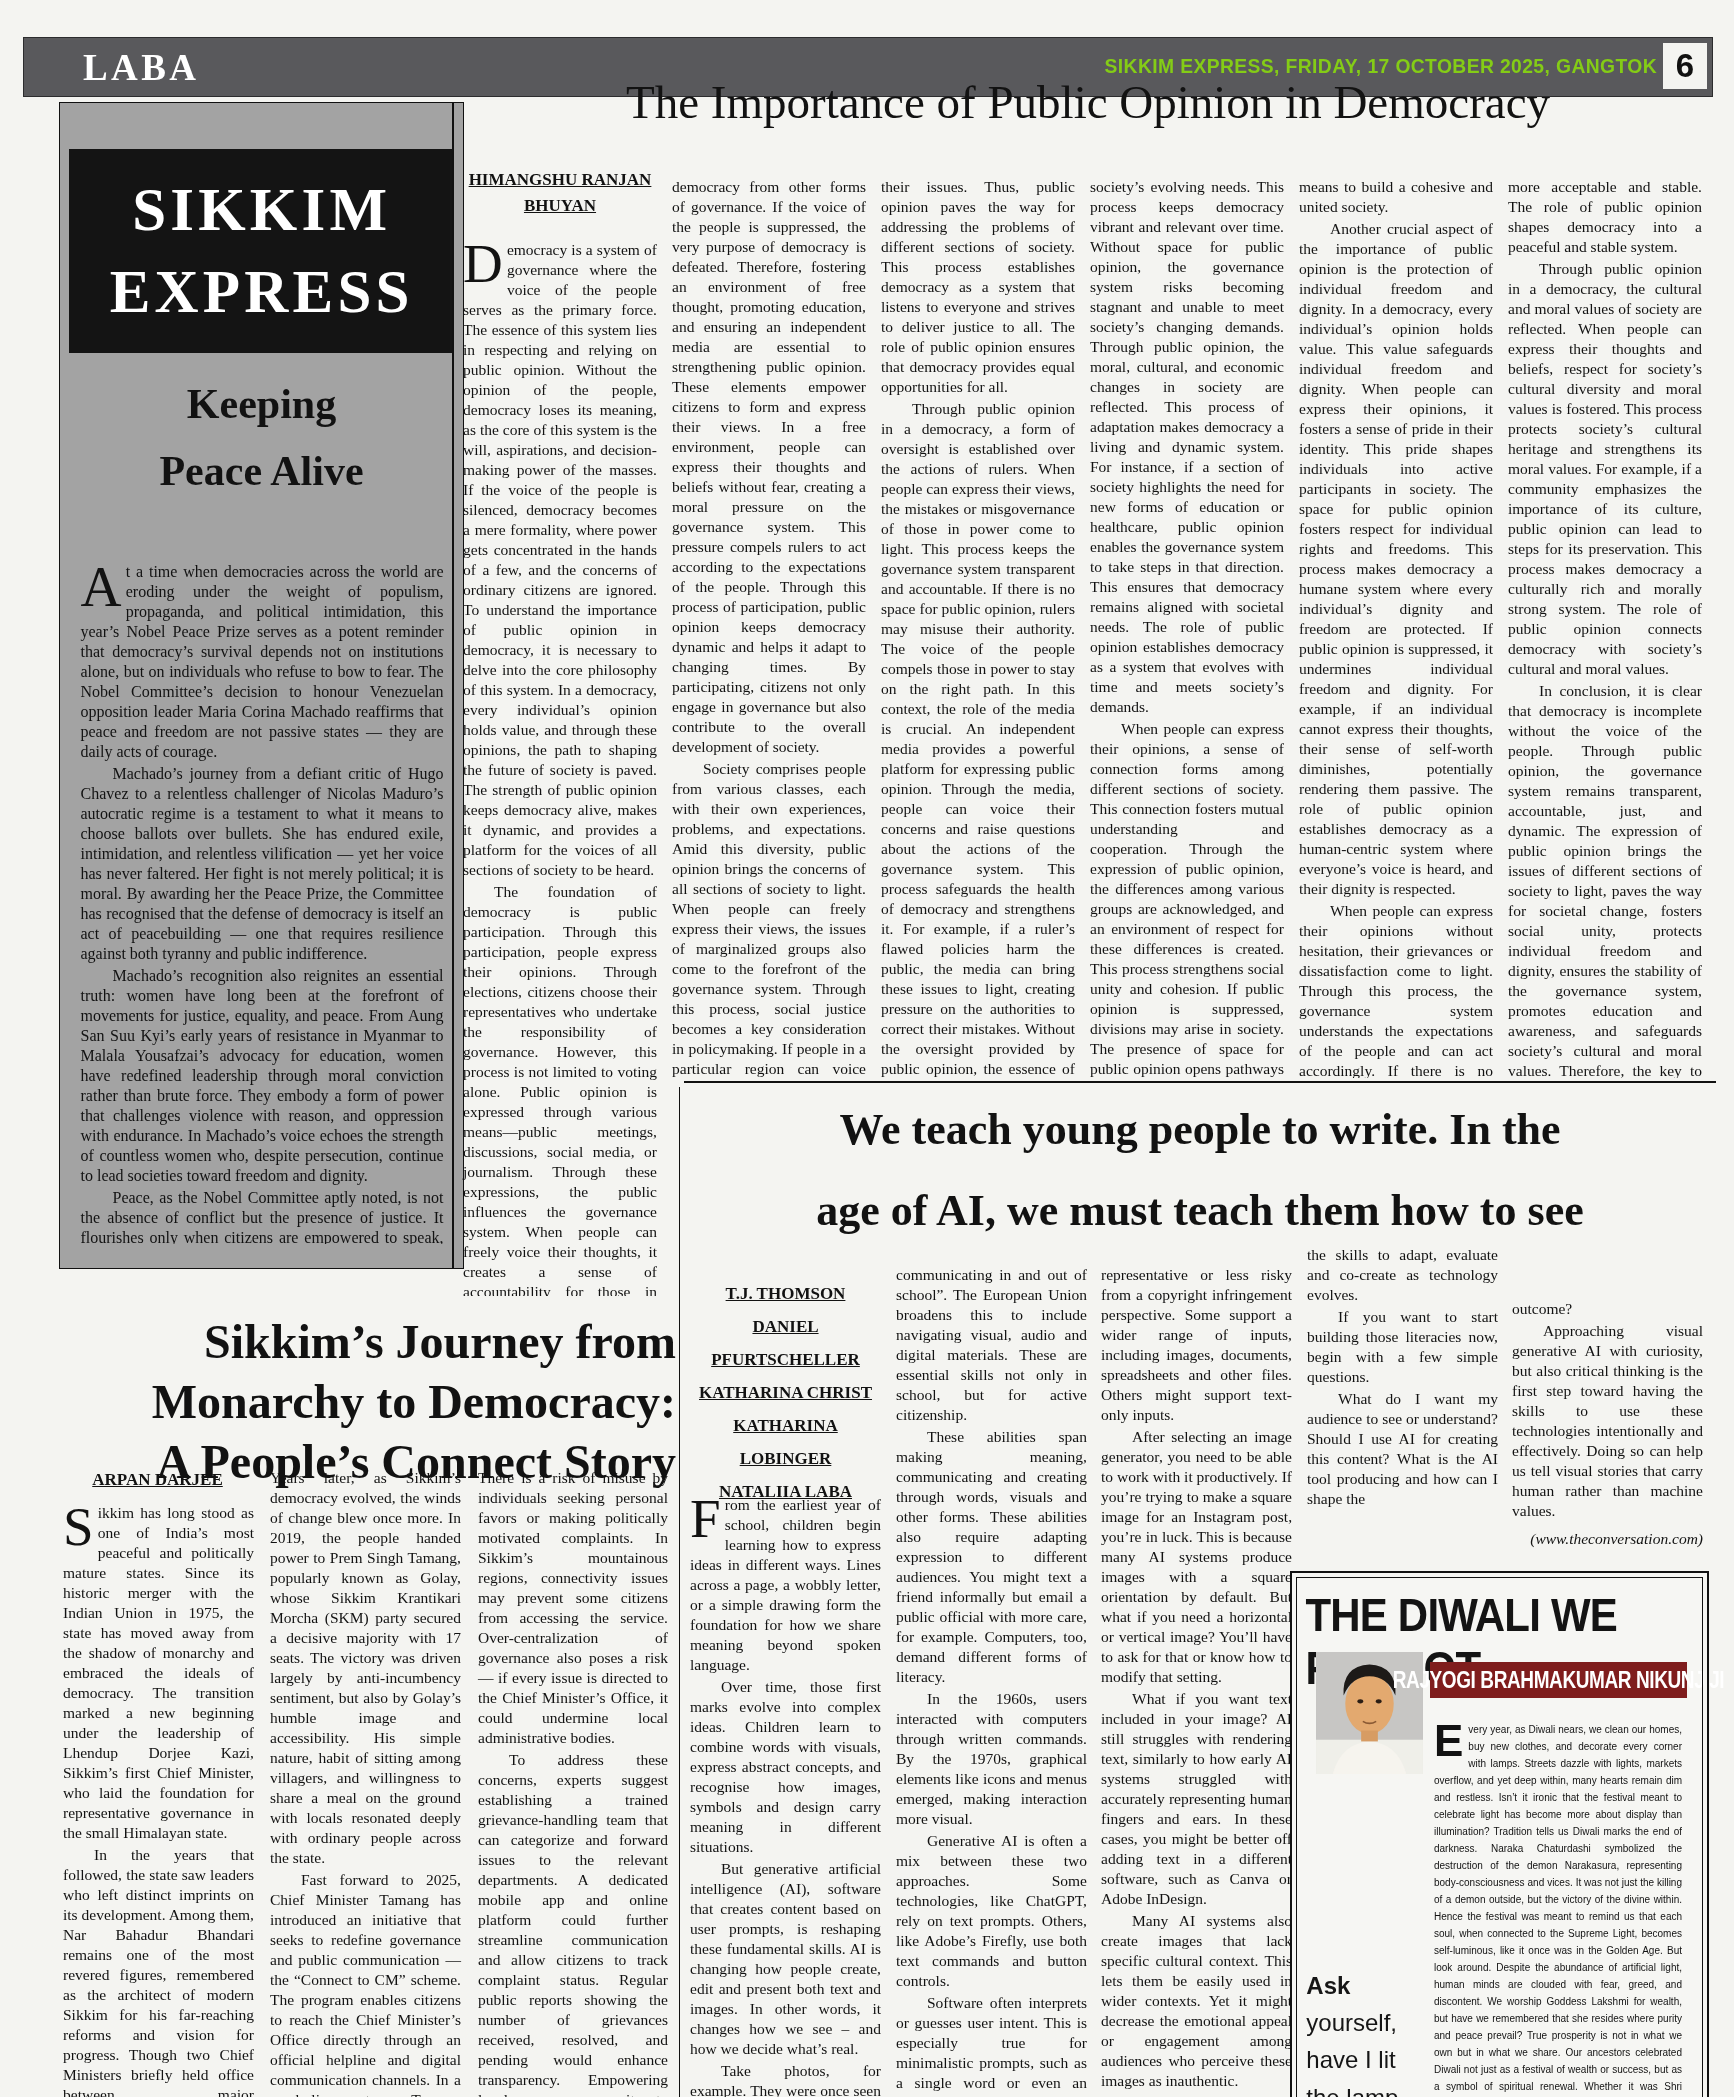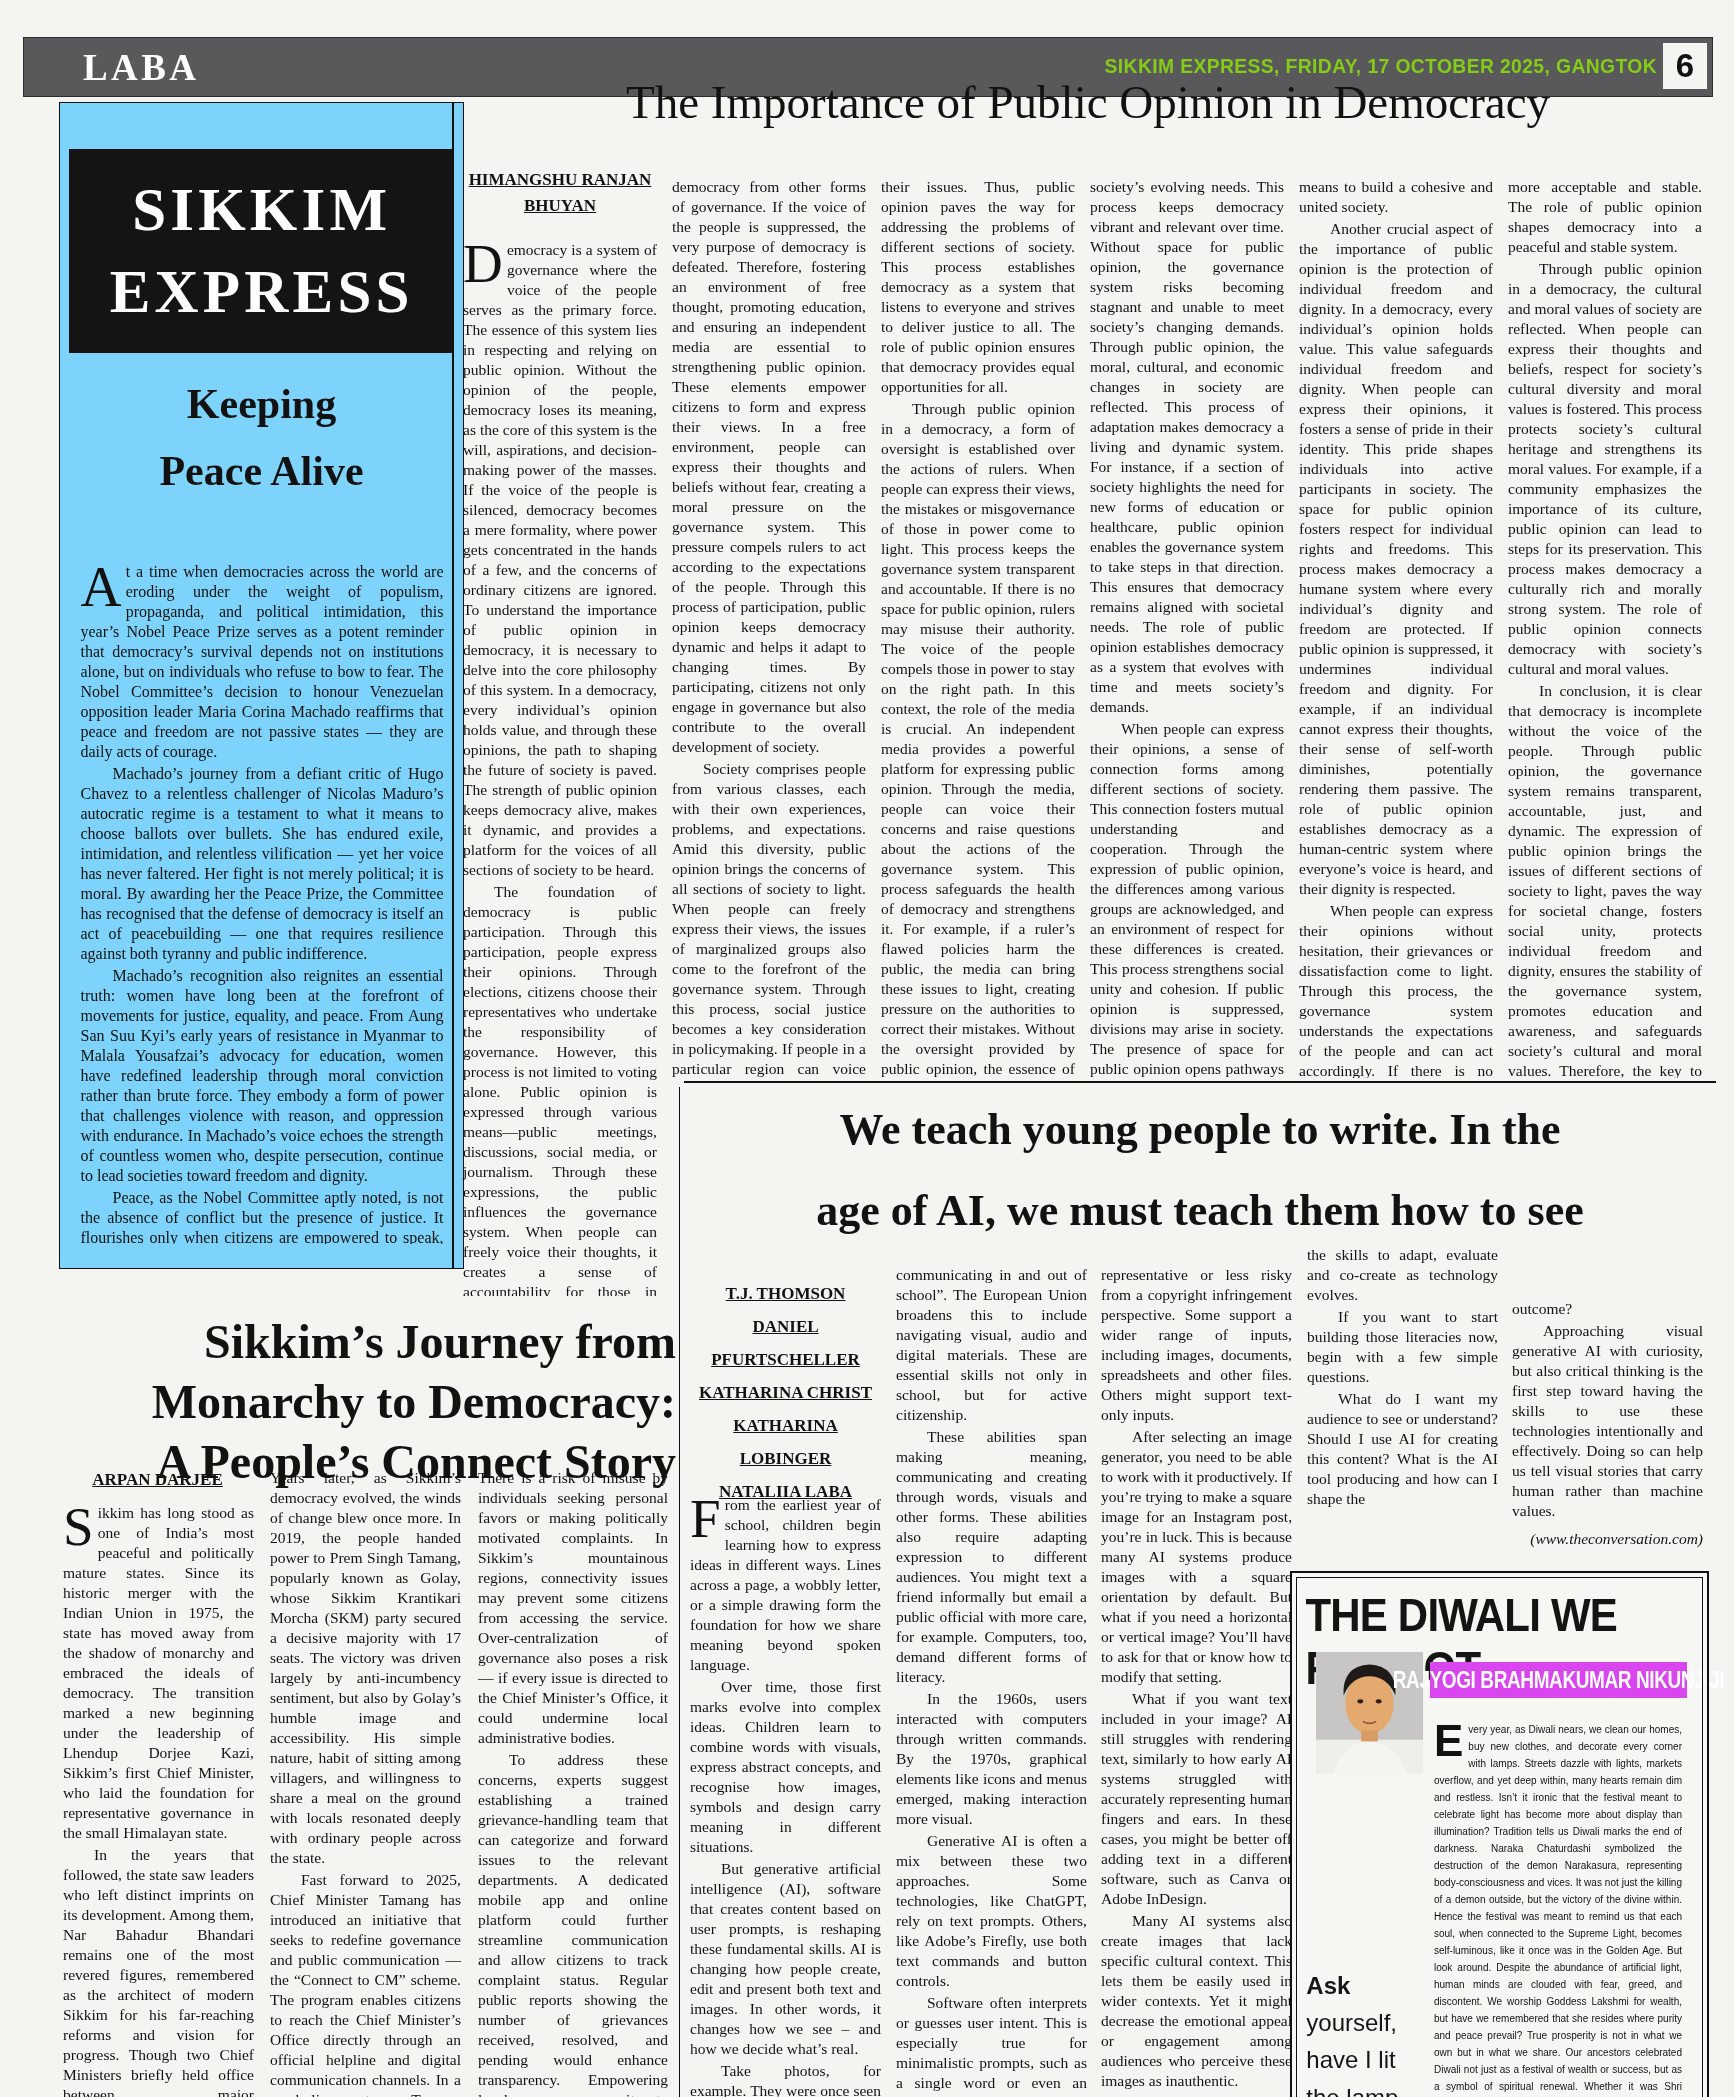--- a/index.html
+++ b/index.html
@@ -14,21 +14,21 @@
   .topbar{left:23px;top:37px;width:1690px;height:60px;background:#59595c;border:1.3px solid #2c2c2e;
     display:flex;align-items:center;box-sizing:border-box;}
   .edit-label{color:#fff;font-weight:bold;font-size:37px;letter-spacing:3.4px;margin-left:59px;
     font-family:"Liberation Serif",serif;}
   .dateline{position:absolute;right:55px;color:#84cc16;font-weight:bold;font-size:19.3px;
     font-family:"Liberation Sans",sans-serif;letter-spacing:0.4px;}
   .pagebox{position:absolute;right:5px;top:5px;width:44px;height:46px;background:#f4f4f1;
     color:#111;font-weight:bold;font-size:33px;display:flex;align-items:center;justify-content:center;
     font-family:"Liberation Sans",sans-serif;}
   
-  .edbox{left:59px;top:102px;width:405px;height:1167px;border:1.7px solid #111;box-sizing:border-box;background:#7dd3fc;}
+  .edbox{left:59px;top:102px;width:405px;height:1167px;border:1.7px solid #111;box-sizing:border-box;background:#a3a3a3;}
   .masthead{position:absolute;left:9.2px;top:46px;width:385px;height:204px;background:#141414;
     display:flex;flex-direction:column;align-items:center;justify-content:center;}
   .masthead div{color:#fff;font-weight:bold;font-size:61px;letter-spacing:4.2px;line-height:1.35;
     font-family:"Liberation Serif",serif;}
   .ed-title{position:absolute;left:0;top:268px;width:100%;text-align:center;font-weight:bold;
     font-size:42px;line-height:1.6;}
   .ed-body{position:absolute;left:18.5px;top:457px;width:367px;height:684px;overflow:hidden;
     font-size:16px;line-height:20px;text-align:justify;}
   
   .coltext p{margin:2px;text-indent:2em;}
@@ -51,21 +51,21 @@
   .ai-authors{left:688px;top:1277px;width:195px;}
   .ai-authors div{font-weight:bold;font-size:17px;text-decoration:underline;text-align:center;line-height:33px;}
   
   .sik-headline{left:59px;top:1312px;width:617px;text-align:right;font-weight:bold;
     font-size:48px;line-height:1.25;}
   
   .diwali{left:1290px;top:1571px;width:419px;height:965px;border:2.1px solid #111;box-sizing:border-box;background:#f6f6f3;}
   .diwali::after{content:'';position:absolute;inset:3.8px;border:0.8px solid #111;pointer-events:none;}
   .dw-title{position:absolute;left:13.4px;top:15px;width:390px;font-family:"Liberation Sans",sans-serif;
     font-weight:bold;font-size:42px;letter-spacing:-0.8px;color:#141414;transform:scaleY(1.12);transform-origin:top left;}
-  .dw-namebar{position:absolute;left:138px;top:89px;width:257px;height:36px;background:#d946ef;
+  .dw-namebar{position:absolute;left:138px;top:89px;width:257px;height:36px;background:#7f1d1d;
     display:flex;align-items:center;justify-content:center;}
   .dw-namebar span{color:#fff;font-family:"Liberation Sans",sans-serif;font-weight:bold;font-size:19px;
     letter-spacing:-0.4px;transform:scaleY(1.25);white-space:nowrap;}
   .dw-photo{position:absolute;left:24px;top:79px;width:107px;height:122px;background:#c9c9c7;overflow:hidden;}
   .dw-body{position:absolute;left:142px;top:148px;width:248px;height:726px;overflow:hidden;
     font-family:"Liberation Sans",sans-serif;font-size:10px;line-height:17px;text-align:justify;}
   .dw-body p{margin:0;text-indent:0;}
   .dropcap-sans > p:first-child::first-letter{
     float:left;font-size:4.4em;line-height:.8;padding:1.7px 5px 0 0;font-weight:bold;}
   .dw-quote{position:absolute;left:14.3px;top:394px;width:112px;font-family:"Liberation Sans",sans-serif;

